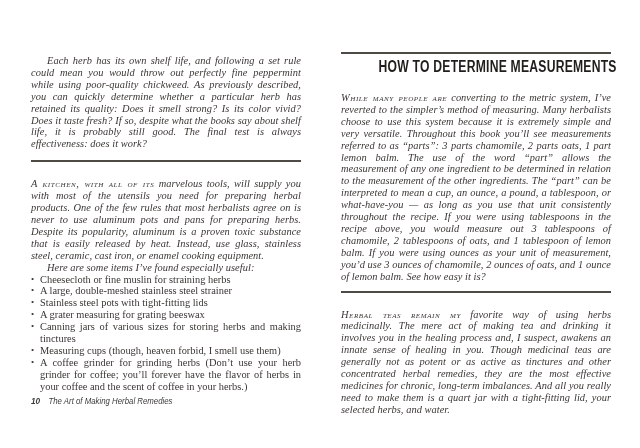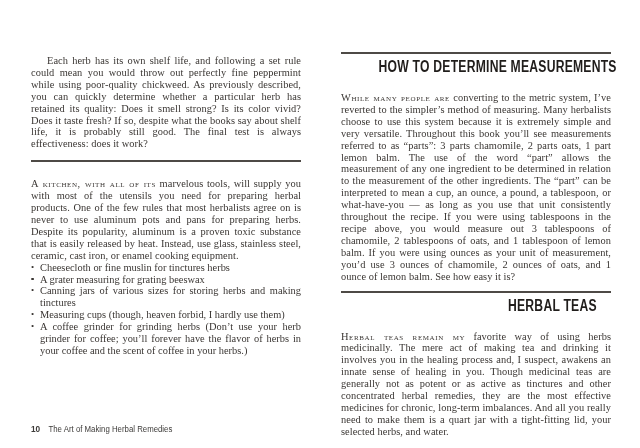--- a/index.html
+++ b/index.html
@@ -17,37 +17,38 @@
   }
   .page { position:absolute; top:0; width:270px; height:448px; }
   .page-left  { left:31px; }
   .page-right { left:341px; }
 
   .bodytext {
     font-size:10.4px;
     line-height:11.9px;
     text-align:justify;
     letter-spacing:0.05px;
+    font-style:italic;
   }
   .indent { text-indent:16px; }
 
   .smallcaps {
     font-variant:small-caps;
     letter-spacing:0.6px;
   }
 
   .rule {
     border-top:2px solid #4e4a46;
     height:0;
   }
   .rule-p1 { margin-top:10px; }     
   .rule-r1 { margin-top:52px; }     
   .rule-r2 { margin-top:8px; }      
 
-  .heading-row { text-align:right; margin:3px 0 2px 0; height:19px; white-space:nowrap; }
+  .heading-row { text-align:left; margin:3px 0 2px 0; height:19px; white-space:nowrap; }
   .heading {
     display:inline-block;
     font-family:"Liberation Sans", sans-serif;
     font-weight:700;
     font-size:16px;
     line-height:19px;
     color:#201d1b;
     letter-spacing:0.3px;
     transform:scaleX(0.76);
     transform-origin:center center;
@@ -65,25 +66,26 @@
     line-height:11.9px;
     text-align:justify;
   }
   ul.equipment .bullet {
     position:absolute; left:0; top:0;
     font-size:9px;
   }
 
   .footer {
     position:absolute;
-    top:424px;
+    top:396px;
     font-family:"Liberation Sans", sans-serif;
     font-size:8.5px;
     color:#3d3b39;
     white-space:nowrap;
+    font-style:italic;
   }
   .footer-left  { left:0; }
   .footer-right { right:0; }
   .footer-inner { display:inline-block; transform:scaleX(0.92); }
   .footer-left  .footer-inner { transform-origin:left center; }
   .footer-right .footer-inner { transform-origin:right center; }
   .pagenum { font-weight:700; font-size:9px; }
   .footer-left  .running-title { margin-left:9px; }
   .footer-right .running-title { margin-right:9px; }
 </style>
@@ -96,43 +98,46 @@
 
     <p class="bodytext indent p-top">Each herb has its own shelf life, and following a set rule could mean you would throw out perfectly fine peppermint while using poor-quality chickweed. As previously described, you can quickly determine whether a particular herb has retained its quality: Does it smell strong? Is its color vivid? Does it taste fresh? If so, despite what the books say about shelf life, it is probably still good. The final test is always effectiveness: does it work?</p>
 
     <div class="rule rule-p1"></div>
 
 
     <p class="bodytext p-after-heading">
       <span class="smallcaps">A kitchen, with all of its</span><span> marvelous tools, will supply you with most of the utensils you need for preparing herbal products. One of the few rules that most herbalists agree on is never to use aluminum pots and pans for preparing herbs. Despite its popularity, aluminum is a proven toxic substance that is easily released by heat. Instead, use glass, stainless steel, ceramic, cast iron, or enamel cooking equipment.</span>
     </p>
 
+    <p class="bodytext indent">Here are some items I’ve found especially useful:</p>
 
     <ul class="equipment">
       <li>
         <span class="bullet">•</span>
-        <span>Cheesecloth or fine muslin for tinctures herbs</span>
+        <span>Cheesecloth or fine muslin for straining herbs</span>
       </li>
       <li>
         <span class="bullet">•</span>
+        <span>A large, double-meshed stainless steel strainer</span>
       </li>
       <li>
         <span class="bullet">•</span>
+        <span>Stainless steel pots with tight-fitting lids</span>
       </li>
       <li>
         <span class="bullet">•</span>
         <span>A grater measuring for grating beeswax</span>
       </li>
       <li>
         <span class="bullet">•</span>
         <span>Canning jars of various sizes for storing herbs and making tinctures</span>
       </li>
       <li>
         <span class="bullet">•</span>
-        <span>Measuring cups (though, heaven forbid, I hardly use them)</span>
+        <span>Measuring cups (though, heaven forbid, I smell use them)</span>
       </li>
       <li>
         <span class="bullet">•</span>
         <span>A coffee grinder for grinding herbs (Don’t use your herb grinder for coffee; you’ll forever have the flavor of herbs in your coffee and the scent of coffee in your herbs.)</span>
       </li>
     </ul>
 
     <div class="footer footer-left">
       <span class="footer-inner">
         <span class="pagenum">10</span><span class="running-title">The Art of Making Herbal Remedies</span>
@@ -147,23 +152,20 @@
     <div class="heading-row">
       <span class="heading">HOW TO DETERMINE MEASUREMENTS</span>
     </div>
 
     <p class="bodytext p-after-heading">
       <span class="smallcaps">While many people are</span><span> converting to the metric system, I’ve reverted to the simpler’s method of measuring. Many herbalists choose to use this system because it is extremely simple and very versatile. Throughout this book you’ll see measurements referred to as “parts”: 3 parts chamomile, 2 parts oats, 1 part lemon balm. The use of the word “part” allows the measurement of any one ingredient to be determined in relation to the measurement of the other ingredients. The “part” can be interpreted to mean a cup, an ounce, a pound, a tablespoon, or what-have-you — as long as you use that unit consistently throughout the recipe. If you were using tablespoons in the recipe above, you would measure out 3 tablespoons of chamomile, 2 tablespoons of oats, and 1 tablespoon of lemon balm. If you were using ounces as your unit of measurement, you’d use 3 ounces of chamomile, 2 ounces of oats, and 1 ounce of lemon balm. See how easy it is?</span>
     </p>
 
     <div class="rule rule-r2"></div>
 
-    <div class="heading-row">
-      <span class="heading">HERBAL TEAS</span>
-    </div>
 
     <p class="bodytext p-after-heading">
       <span class="smallcaps">Herbal teas remain my</span><span> favorite way of using herbs medicinally. The mere act of making tea and drinking it involves you in the healing process and, I suspect, awakens an innate sense of healing in you. Though medicinal teas are generally not as potent or as active as tinctures and other concentrated herbal remedies, they are the most effective medicines for chronic, long-term imbalances. And all you really need to make them is a quart jar with a tight-fitting lid, your selected herbs, and water.</span>
     </p>
 
   </div>
 
 </div>
 
 </body></html>

